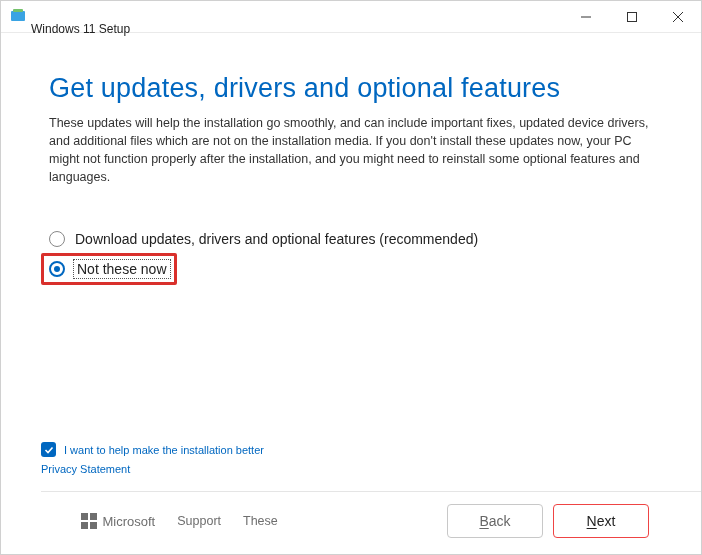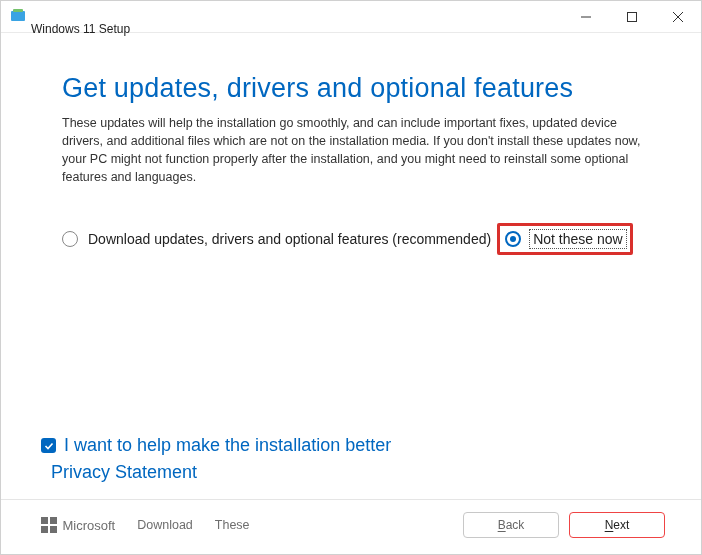--- a/index.html
+++ b/index.html
@@ -45,37 +45,37 @@
     justify-content: center;
     background: transparent;
     border: none;
     cursor: pointer;
   }
   .tc-btn svg { stroke: #333; }
 
   
   .content {
     flex: 1;
-    padding: 40px 40px 0 61px;
+    padding: 40px 40px 0 48px;
     position: relative;
   }
   h1 {
     margin: 0 0 10px 0;
     font-size: 27px;
     font-weight: 400;
     color: #0067c0;
     letter-spacing: 0.2px;
   }
   .desc {
     font-size: 12.5px;
     line-height: 1.45;
     color: #333;
     margin: 0 0 44px 0;
   }
-  .radio-group { display: flex; gap: 14px; }
+  .radio-group { display: flex; flex-direction: column; gap: 14px; }
   .radio-row {
     display: flex;
     align-items: center;
     gap: 10px;
     cursor: pointer;
     position: relative;
     width: fit-content;
   }
   .radio-outer {
     width: 16px;
@@ -128,32 +128,33 @@
     border-radius: 3px;
     background: #0067c0;
     display: flex;
     align-items: center;
     justify-content: center;
     cursor: pointer;
   }
   .checkbox svg { stroke: #fff; }
   .link {
     color: #0067c0;
-    font-size: 18px;
-    cursor: pointer;
-  }
-  .privacy { margin-left: 10px; }
+    font-size: 11px;
+    cursor: pointer;
+  }
+  .privacy { margin-left: 0; }
 
   
   .footer {
     border-top: 1px solid #e5e5e5;
-    padding: 12px 36px 16px 40px;
+    padding: 12px 52px 16px 40px;
     display: flex;
     align-items: center;
     justify-content: space-between;
+    margin-left: 40px;
   }
   .footer-left {
     display: flex;
     align-items: center;
     gap: 22px;
   }
   .ms-logo {
     display: flex;
     align-items: center;
     gap: 6px;
@@ -169,25 +170,25 @@
   }
   .ms-squares span { background: #6e6e6e; }
   .footer-link {
     font-size: 12.5px;
     color: #6e6e6e;
     cursor: pointer;
   }
   .footer-right { display: flex; gap: 10px; }
   .btn {
     min-width: 96px;
-    height: 26px;
+    height: 34px;
     border: 1px solid #c8c8c8;
     background: #fff;
     border-radius: 4px;
-    font-size: 12px;
+    font-size: 14px;
     cursor: pointer;
     color: #666;
   }
   .btn.primary {
     border: 1px solid #ef4444;
     color: #222;
   }
   .btn .ul { text-decoration: underline; text-underline-offset: 2px; }
 </style>
 </head>
@@ -263,21 +264,21 @@
     <div class="footer-left">
       <span class="ms-logo">
         <span class="ms-squares">
           <span></span>
             <span></span>
             <span></span>
             <span></span>
         </span>
         <span>Microsoft</span>
       </span>
-      <span class="footer-link">Download</span>
+      <span class="footer-link">Support</span>
       <span class="footer-link">These</span>
     </div>
     <div class="footer-right">
       <button class="btn"><span class="ul">B</span>ack</button>
       <button class="btn primary"><span class="ul">N</span>ext</button>
     </div>
   </div>
 
 </div>
 

